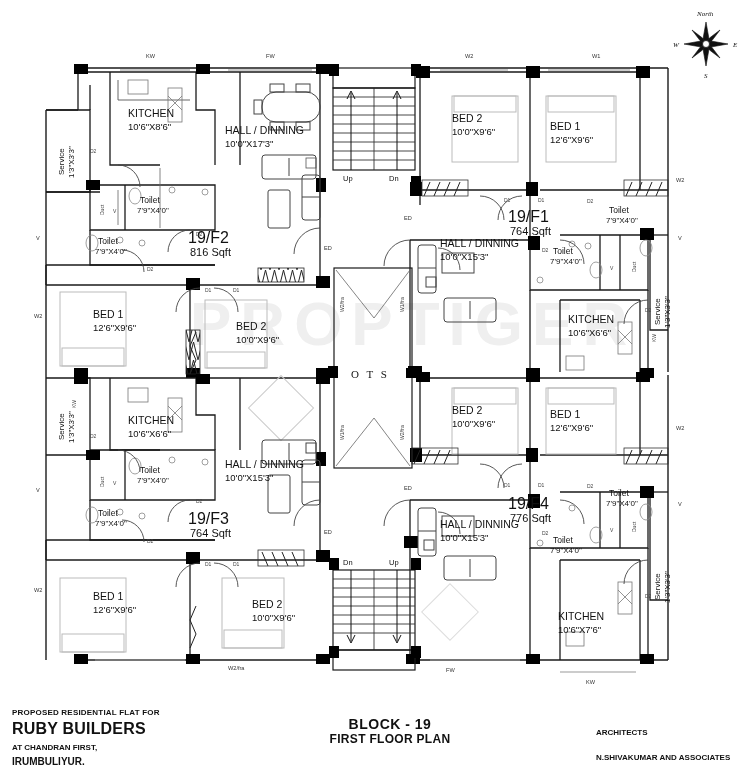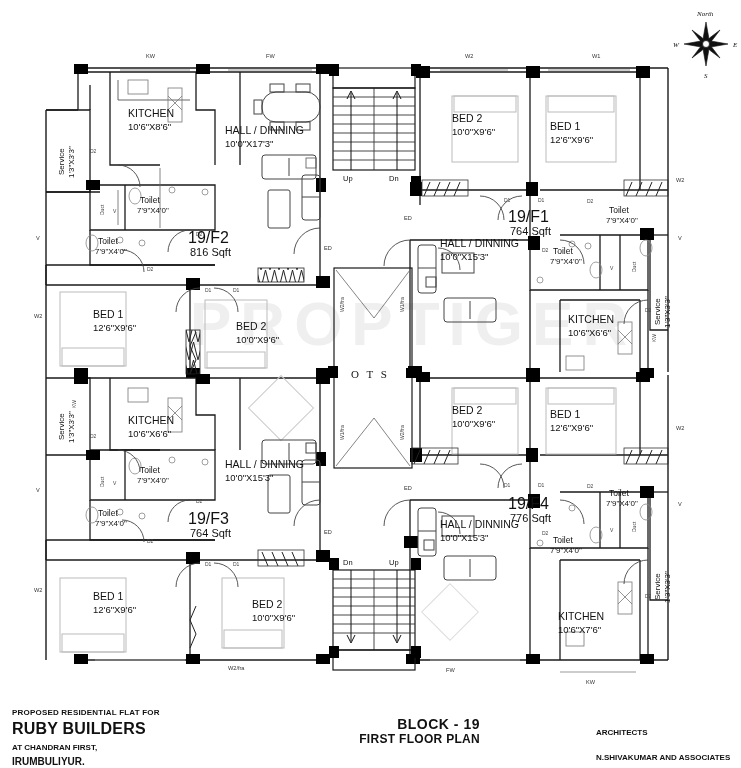--- a/index.html
+++ b/index.html
@@ -28,21 +28,21 @@
   .wm{font-family:"Liberation Sans",sans-serif;font-size:62px;fill:#efefef;
       letter-spacing:9px;font-weight:bold;}
 
   
   .footer{position:absolute;left:0;top:700px;width:741px;height:68px;}
   .ft-left{position:absolute;left:12px;top:8px;}
   .ft-l1{font-size:8px;font-weight:bold;letter-spacing:.2px;color:#111;}
   .ft-l2{font-size:16px;font-weight:bold;color:#111;margin-top:3px;letter-spacing:.2px;}
   .ft-l3{font-size:8px;font-weight:bold;color:#111;margin-top:5px;}
   .ft-l4{font-size:10px;font-weight:bold;color:#111;margin-top:4px;}
-  .ft-center{position:absolute;left:300px;top:16px;width:180px;text-align:right;}
+  .ft-center{position:absolute;left:300px;top:16px;width:180px;text-align:center;}
   .ft-c1{font-size:14px;font-weight:bold;color:#111;letter-spacing:.5px;}
   .ft-c2{font-size:12px;font-weight:bold;color:#111;letter-spacing:.3px;}
   .ft-right{position:absolute;left:596px;top:28px;}
   .ft-r1{font-size:8px;font-weight:bold;color:#111;}
   .ft-r2{font-size:8px;font-weight:bold;color:#111;margin-top:16px;}
 </style>
 </head>
 <body>
 
 <div id="plan-root">

